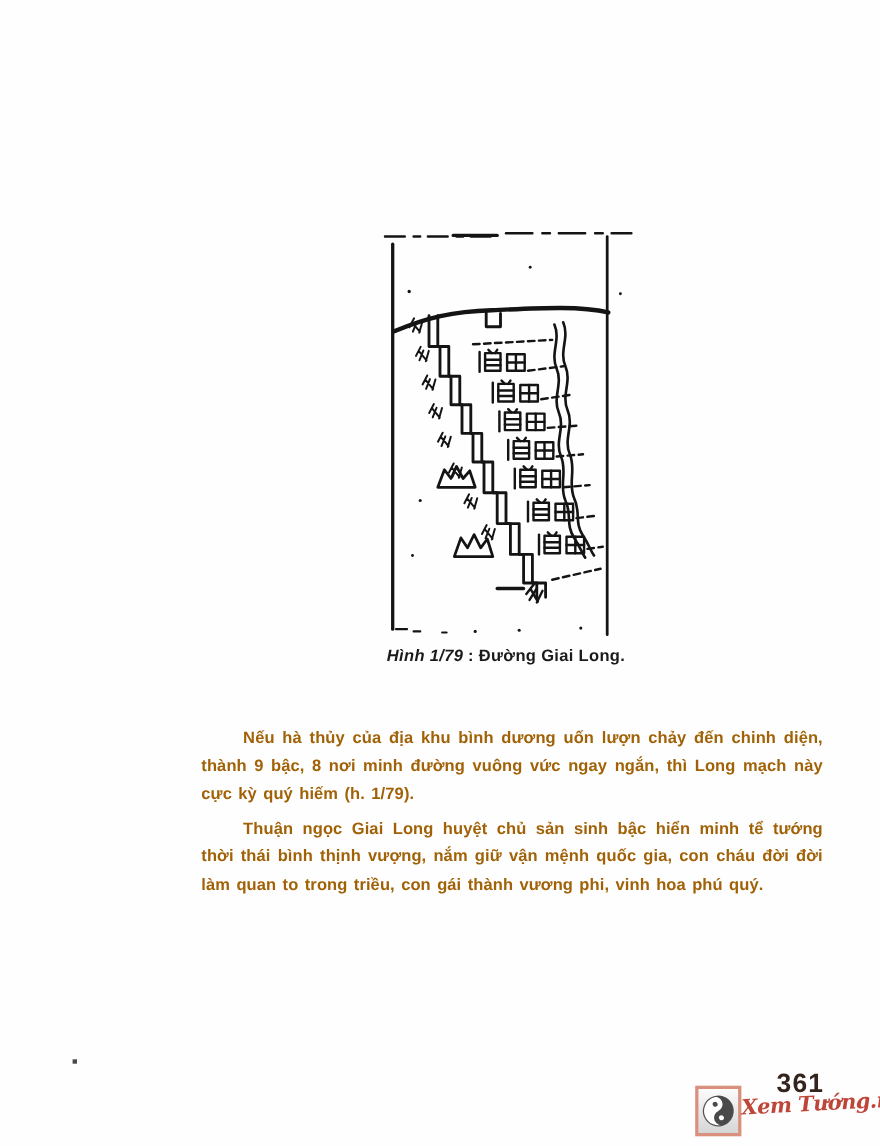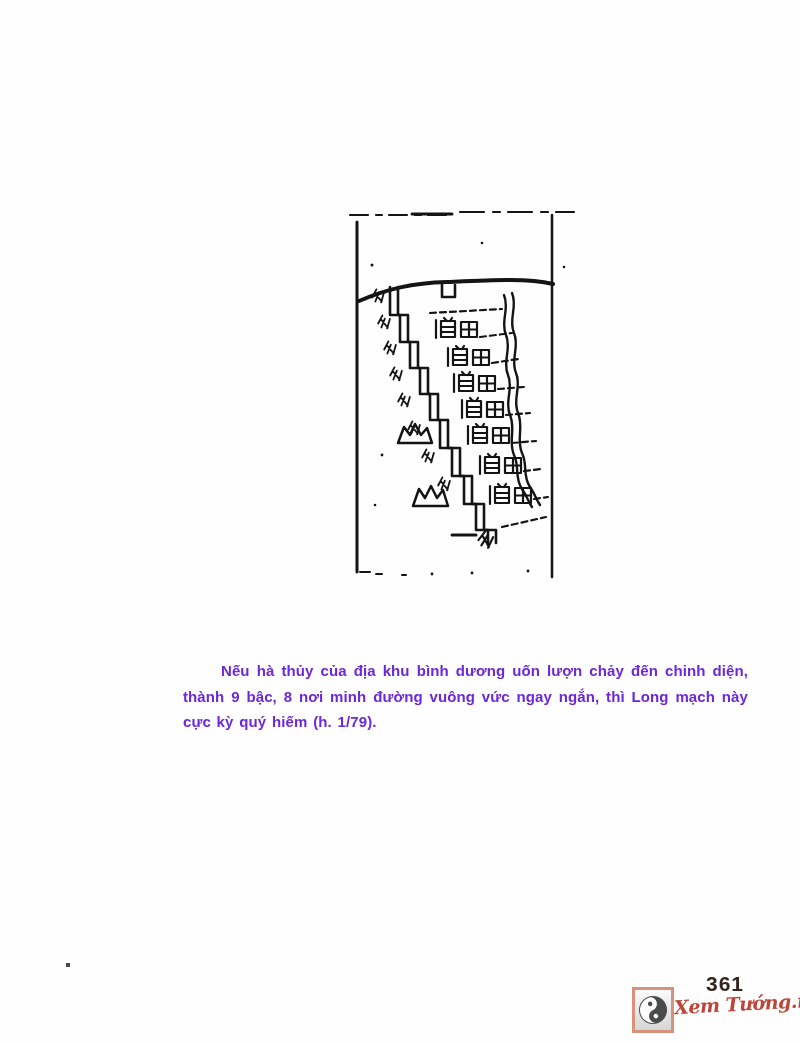--- a/index.html
+++ b/index.html
@@ -14,29 +14,29 @@
   .ink{stroke:#141414;fill:none;stroke-linecap:round;stroke-linejoin:round;}
   
   .caption{
     position:absolute;left:310px;top:588px;width:300px;text-align:center;
     font-size:15px;font-weight:700;color:#1a1a1a;letter-spacing:.3px;
   }
   .cap-i{font-style:italic;}
   
   .body-text{
     position:absolute;left:183px;top:658px;width:565px;
-    font-size:15px;font-weight:700;line-height:25.5px;color:#6d28d9;
+    font-size:15px;font-weight:700;line-height:25.5px;color:#a16207;
     text-align:justify;letter-spacing:.1px;word-spacing:1.5px;
   }
   .body-text p{margin:0 0 6px 0;text-indent:38px;}
   
   .stray-dot{position:absolute;left:66px;top:963px;width:4px;height:4px;background:#4a4a4a;}
   .page-number{
     position:absolute;left:706px;top:972px;width:60px;
-    font-size:21px;font-weight:700;color:#35231d;letter-spacing:1px;
+    font-size:24px;font-weight:700;color:#35231d;letter-spacing:1px;
   }
   
   .watermark{position:absolute;left:630px;top:985px;width:168px;height:52px;}
   .wm-icon{
     position:absolute;left:2px;top:2px;width:36px;height:40px;
     border:3px solid #d9917e;background:linear-gradient(#fbfbfb,#d6d6d6);
     display:flex;align-items:center;justify-content:center;
   }
   .wm-text{
     position:absolute;left:44px;top:8px;width:122px;
@@ -136,23 +136,27 @@
 
       <g>
         <path class="ink" stroke-width="2.5" d="M56,238 L62,222 L68,230 L73,219 L79,230 L85,223 L90,238 Z"></path>
       </g>
       <g>
         <path class="ink" stroke-width="2.5" d="M71,301 L77,284 L83,293 L89,281 L95,293 L101,285 L106,301 Z"></path>
       </g>
     </svg>
   </div>
 
+  <div class="caption">
+    <span class="cap-i">Hình 1/79</span><span> : </span><span>Đường Giai Long.</span>
+  </div>
 
   <div class="body-text">
     <p>Nếu hà thủy của địa khu bình dương uốn lượn chảy đến chinh diện, thành 9 bậc, 8 nơi minh đường vuông vức ngay ngắn, thì Long mạch này cực kỳ quý hiếm (h. 1/79).</p>
+    <p>Thuận ngọc Giai Long huyệt chủ sản sinh bậc hiển minh tể tướng thời thái bình thịnh vượng, nắm giữ vận mệnh quốc gia, con cháu đời đời làm quan to trong triều, con gái thành vương phi, vinh hoa phú quý.</p>
   </div>
 
   <div class="stray-dot"></div>
 
   <div class="page-number">361</div>
 
   <div class="watermark">
     <div class="wm-icon">
       <svg width="30" height="30" viewBox="0 0 40 40" style="transform:rotate(-25deg)">
         <circle cx="20" cy="20" r="18" fill="#ffffff" stroke="#555" stroke-width="1.5"></circle>

